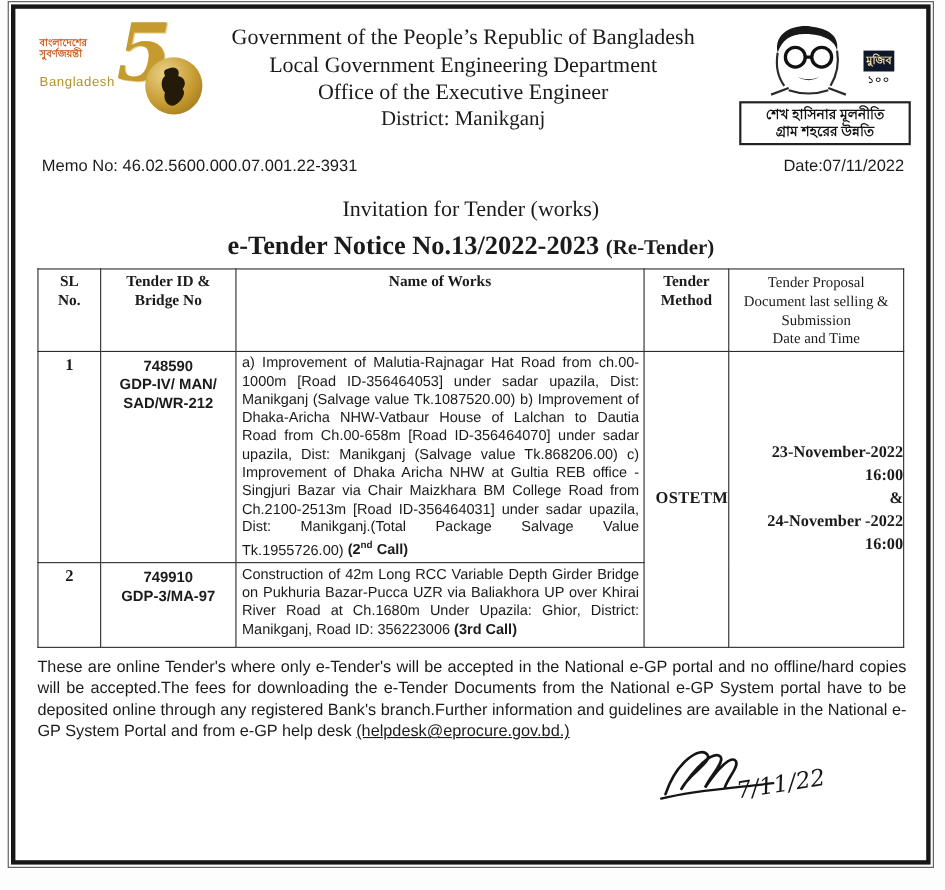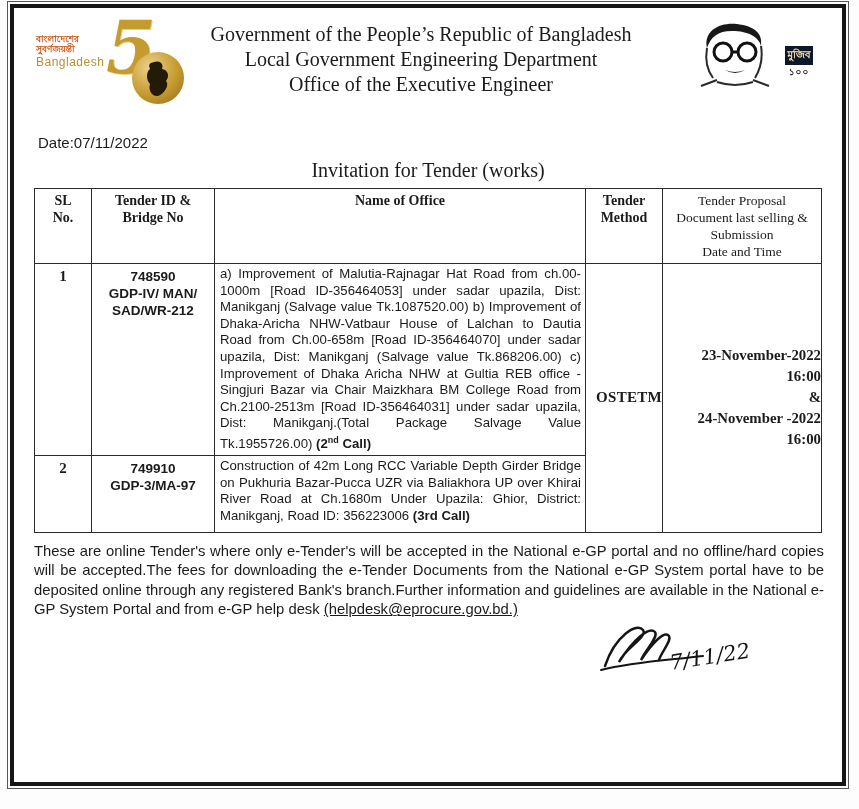--- a/index.html
+++ b/index.html
@@ -5,21 +5,21 @@
   * { margin:0; padding:0; box-sizing:border-box; }
   body { width:859px; height:809px; background:#ffffff; font-family:"Liberation Sans", sans-serif; color:#1b1b1b; }
   .page { position:relative; width:859px; height:809px; background:#fdfdfd; }
   .doc { position:absolute; left:10px; top:4px; width:836px; height:782px; background:#ffffff;
          border:4px solid #161616; outline:1px solid #555; outline-offset:2px; padding:10px 14px 0 14px; }
 
   
   .hdr { display:flex; align-items:flex-start; }
   .logo-left { width:142px; position:relative; height:106px; flex:none; }
   .b50-bn { color:#cc5a1e; font-size:9px; line-height:10px; font-weight:bold; }
-  .b50-en { color:#b5912e; font-size:12px; letter-spacing:0.5px; margin-top:1px; }
+  .b50-en { color:#b5912e; font-size:12px; letter-spacing:0.5px; margin-top:13px; }
   .b50-text { position:absolute; left:8px; top:16px; }
   .b50-five { position:absolute; left:78px; top:-6px; font-family:"DejaVu Serif", serif; font-style:italic;
               font-size:72px; line-height:72px; color:#c59a2f; font-weight:bold;
               text-shadow:1px 1px 0 #e7cf8a; }
   .b50-coin { position:absolute; left:104px; top:34px; width:52px; height:52px; border-radius:50%;
               background:radial-gradient(circle at 35% 30%, #ecd28a 0%, #c59a2f 55%, #8f6b18 100%); }
   .b50-coin svg { position:absolute; left:12px; top:8px; }
   .hdr-center { flex:1; text-align:center; font-family:"Liberation Serif", serif; padding-top:4px; }
   .h1 { font-size:20px; line-height:25px; }
   .h2 { font-size:19px; line-height:24px; }
@@ -29,21 +29,21 @@
   .mujib-mark { margin-top:28px; }
   .mujib-mark .m1 { background:#0f172a; color:#f3e2b0; font-size:10px; padding:1px 3px; font-weight:bold; }
   .mujib-mark .m2 { color:#111; font-size:9px; font-weight:bold; letter-spacing:1px; }
   .slogan-box { border:2px solid #222; padding:2px 4px; font-size:12.5px; font-weight:bold; line-height:16px;
                 color:#111; margin-top:2px; background:#fff; }
 
   
   .memo-row { display:flex; justify-content:space-between; font-size:15px; margin:10px 6px 0 10px; }
 
   
-  .t-invite { text-align:center; font-family:"Liberation Serif", serif; font-size:20px; margin-top:8px; }
+  .t-invite { text-align:center; font-family:"Liberation Serif", serif; font-size:20px; margin-top:20px; }
   .t-notice { text-align:center; font-family:"Liberation Serif", serif; font-weight:bold; font-size:24px; margin-top:9px; }
   .t-notice .suffix { font-size:19px; }
 
   
   .intro { font-size:14.6px; line-height:19px; text-align:justify; margin:10px 4px 0 8px; text-indent:56px; }
   .u { text-decoration:underline; }
 
   
   table { border-collapse:collapse; table-layout:fixed; width:787px; margin:6px 0 0 6px; }
   th, td { border:1.5px solid #2a2a2a; vertical-align:top; overflow:hidden; }
@@ -87,69 +87,76 @@
           <svg width="28" height="38" viewBox="0 0 28 38">
             <path d="M10,2 C16,0 20,4 18,9 C24,10 26,16 22,21 C26,25 20,34 14,36 C8,37 4,30 6,24 C2,20 2,12 6,9 C4,4 6,3 10,2 Z" fill="#231a08"></path>
           </svg>
         </div>
       </div>
 
       <div class="hdr-center">
         <div class="h1">Government of the People’s Republic of Bangladesh</div>
         <div class="h1">Local Government Engineering Department</div>
         <div class="h1">Office of the Executive Engineer</div>
+        <div class="h2">District: Manikganj</div>
       </div>
 
       <div class="logo-right">
         <div class="portrait-row">
           <svg width="96" height="72" viewBox="0 0 96 72">
             <path d="M20,30 C16,12 34,4 50,6 C66,8 76,14 74,28 C72,20 64,14 48,13 C32,12 24,18 20,30 Z" fill="#181818"></path>
             <path d="M20,30 C18,42 20,52 26,60" stroke="#2a2a2a" stroke-width="2" fill="none"></path>
             <path d="M74,28 C76,40 74,50 68,60" stroke="#2a2a2a" stroke-width="2" fill="none"></path>
             <circle cx="36" cy="34" r="9" stroke="#111" stroke-width="3" fill="none"></circle>
             <circle cx="60" cy="34" r="9" stroke="#111" stroke-width="3" fill="none"></circle>
             <path d="M45,34 L51,34" stroke="#111" stroke-width="3"></path>
             <path d="M38,52 Q48,58 58,52 Q48,56 38,52 Z" fill="#181818"></path>
             <path d="M30,64 Q48,70 66,64" stroke="#2a2a2a" stroke-width="2" fill="none"></path>
             <path d="M14,68 L30,62 M82,68 L66,62" stroke="#2a2a2a" stroke-width="2"></path>
           </svg>
           <div class="mujib-mark">
             <div class="m1">মুজিব</div>
             <div class="m2">১০০</div>
           </div>
         </div>
+        <div class="slogan-box">
+          <div>শেখ হাসিনার মূলনীতি</div>
+          <div>গ্রাম শহরের উন্নতি</div>
+        </div>
       </div>
     </div>
 
     <div class="memo-row">
+      <span>Memo No: 46.02.5600.000.07.001.22-3931</span>
       <span>Date:07/11/2022</span>
     </div>
 
     <div class="t-invite">Invitation for Tender (works)</div>
+    <div class="t-notice"><span>e-Tender Notice No.13/2022-2023 </span><span class="suffix">(Re-Tender)</span></div>
 
 
     <table>
       <colgroup>
         <col class="col-sl">
           <col class="col-id">
           <col class="col-works">
           <col class="col-method">
           <col class="col-sched">
       </colgroup>
       <tbody>
           <tr class="hrow">
         <th>
           <div>SL</div>
           <div>No.</div>
         </th>
         <th>
           <div>Tender ID  &amp;</div>
           <div>Bridge No</div>
         </th>
-        <th>Name of Office</th>
+        <th>Name of Works</th>
         <th>
           <div>Tender</div>
           <div>Method</div>
         </th>
         <th class="light">
           <div>Tender Proposal</div>
           <div>Document last selling &amp;</div>
           <div>Submission</div>
           <div>Date and Time</div>
         </th>

